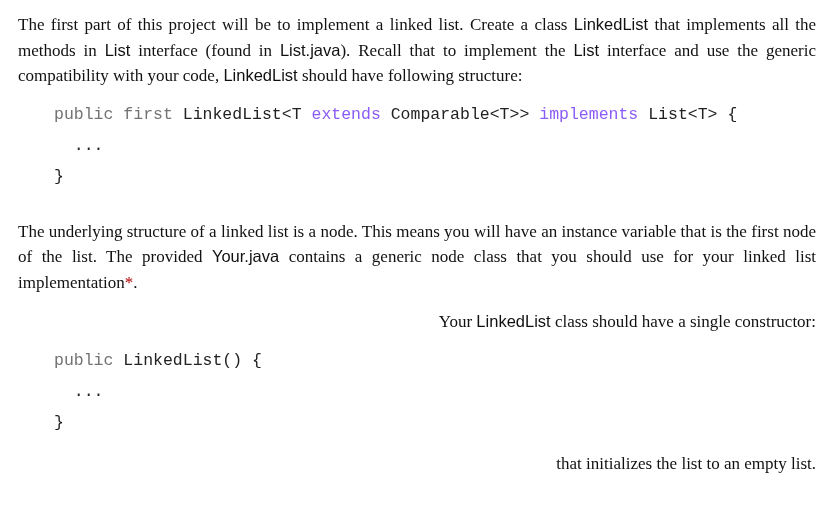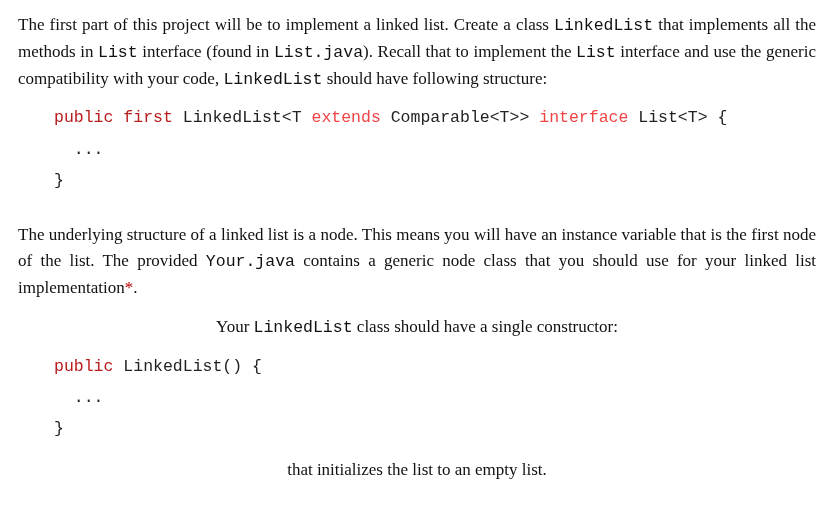--- a/index.html
+++ b/index.html
@@ -18,54 +18,54 @@
     color: #111111;
   }
   .para {
     text-align: justify;
     margin: 0;
   }
   .para + .para {
     margin-top: 14px;
   }
   .code-inline {
-    font-family: Liberation Mono, monospace;
+    font-family: Liberation Sans, sans-serif;
     font-size: 16.5px;
   }
   .codeblock {
     font-family: "Nimbus Mono", "Courier New", Courier, monospace;
     font-size: 16.5px;
     white-space: pre;
     margin: 10px 0 12px 36px;
     line-height: 1.9;
     color: #222222;
   }
-  .kw-blue { color: #b91c1c; }
-  .kw-teal { color: #ef4444; }
+  .kw-blue { color: #737373; }
+  .kw-teal { color: #8b5cf6; }
   p.gap-before { margin-top: 26px; }
   .asterisk { color: #b30000; }
 </style>
 </head>
 <body>
 
 <p class="para">
   <span>The first part of this project will be to implement a linked list. Create a class </span><span class="code-inline">LinkedList</span><span> that implements all the methods in </span><span class="code-inline">List</span><span> interface (found in </span><span class="code-inline">List.java</span><span>). Recall that to implement the </span><span class="code-inline">List</span><span> interface and use the generic compatibility with your code, </span><span class="code-inline">LinkedList</span><span> should have following structure:</span>
 </p>
 
-<div class="codeblock"><span class="kw-blue">public</span> <span class="kw-blue">first</span> <span>LinkedList&lt;T</span> <span class="kw-teal">extends</span> <span>Comparable&lt;T&gt;&gt;</span> <span class="kw-teal">interface</span> <span>List&lt;T&gt; {</span>
+<div class="codeblock"><span class="kw-blue">public</span> <span class="kw-blue">first</span> <span>LinkedList&lt;T</span> <span class="kw-teal">extends</span> <span>Comparable&lt;T&gt;&gt;</span> <span class="kw-teal">implements</span> <span>List&lt;T&gt; {</span>
   <span>...</span>
 <span>}</span></div>
 
 <p class="para gap-before">
   <span>The underlying structure of a linked list is a node. This means you will have an instance variable that is the first node of the list. The provided </span><span class="code-inline">Your.java</span><span> contains a generic node class that you should use for your linked list implementation</span><span class="asterisk">*</span><span>.</span>
 </p>
 
-<p class="para" style="text-align:center;">
+<p class="para" style="text-align:right;">
   <span>Your </span><span class="code-inline">LinkedList</span><span> class should have a single constructor:</span>
 </p>
 
 <div class="codeblock"><span class="kw-blue">public</span> <span>LinkedList() {</span>
   <span>...</span>
 <span>}</span></div>
 
-<p class="para" style="text-align:center;">
+<p class="para" style="text-align:right;">
   <span>that initializes the list to an empty list.</span>
 </p>
 
 </body></html>

